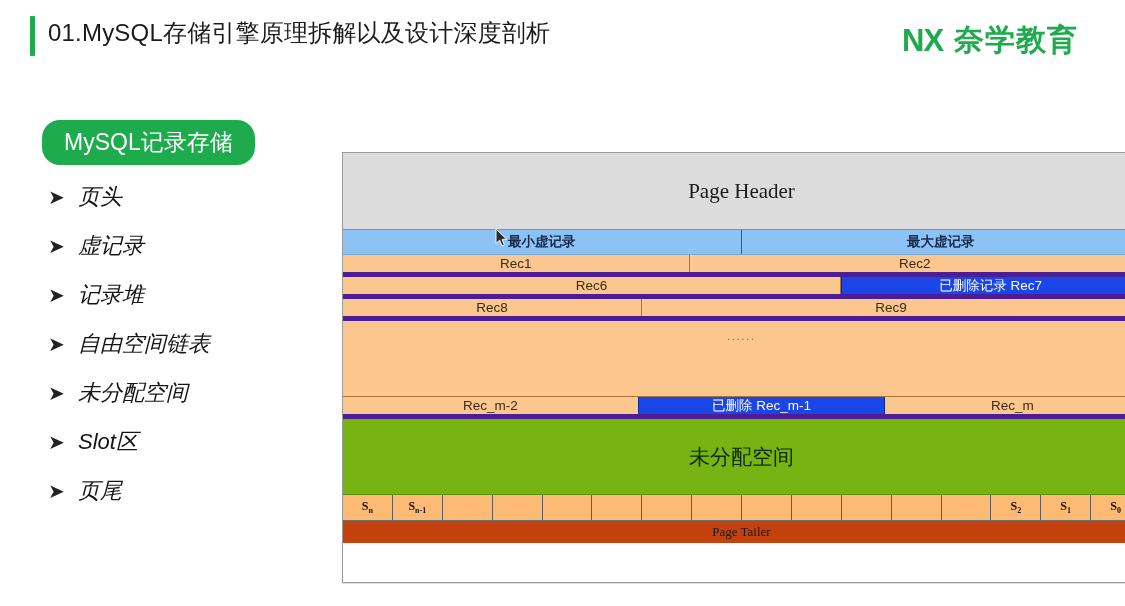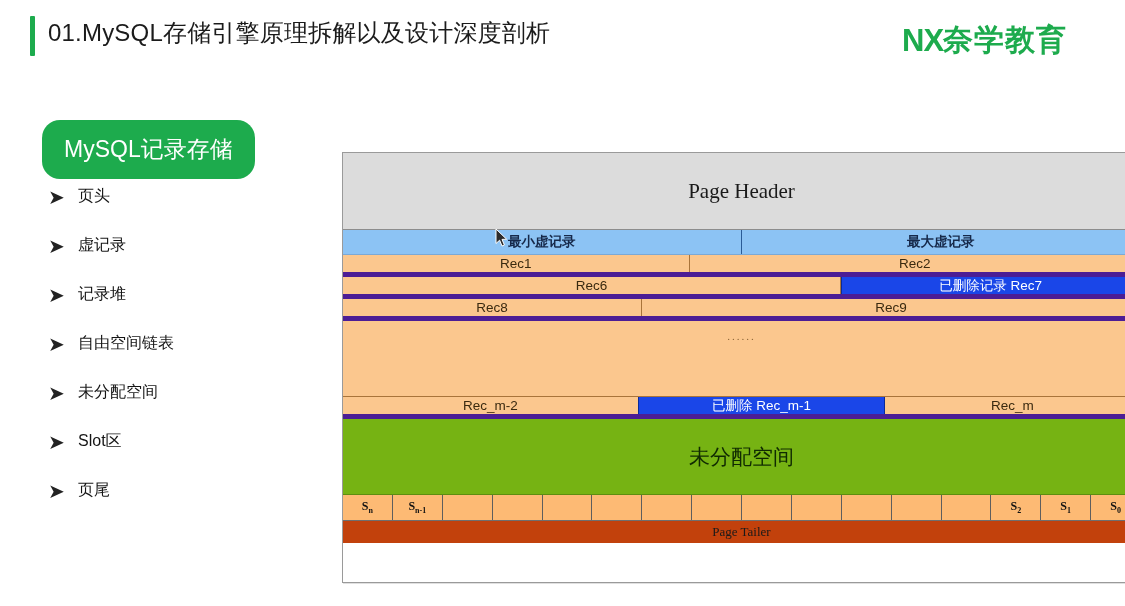--- a/index.html
+++ b/index.html
@@ -8,34 +8,34 @@
     background:#ffffff;
     font-family:"Liberation Sans","DejaVu Sans",sans-serif;
     overflow:hidden;position:relative;
   }
 
   
   #header{position:absolute;left:0;top:0;width:1125px;height:78px;}
   #title-bar{position:absolute;left:30px;top:16px;width:5px;height:40px;background:#1DAB4D;border-radius:1px;}
   #page-title{position:absolute;left:48px;top:17px;font-size:24px;color:#1b1b1b;white-space:nowrap;letter-spacing:.2px;}
 
-  #logo{position:absolute;left:902px;top:20px;display:flex;align-items:center;
+  #logo{position:absolute;left:902px;top:20px;display:flex;align-items:center;gap:11px;
         color:#1DAB4D;font-size:30px;font-weight:bold;white-space:nowrap;overflow:hidden;width:223px;}
   #logo-mark{font-size:31px;font-weight:bold;letter-spacing:-1px;}
   #logo-text{font-size:30px;font-weight:bold;letter-spacing:1px;}
 
   
-  #pill{position:absolute;left:42px;top:120px;height:35px;padding:12px 22px;
+  #pill{position:absolute;left:42px;top:120px;height:35px;padding:5px 22px;
         background:#1DAB4D;border-radius:18px;display:flex;align-items:center;justify-content:center;}
   #pill span{color:#fff;font-size:23px;white-space:nowrap;}
 
   #bullets{position:absolute;left:48px;top:172px;width:290px;}
   .bullet{display:flex;align-items:center;height:49px;}
   .arrow{width:30px;font-size:20px;color:#222;line-height:1;}
-  .btext{font-size:16px;color:#151515;white-space:nowrap;}
+  .btext{font-size:22px;color:#151515;white-space:nowrap;font-style:italic;}
 
   
   #diagram{position:absolute;left:342px;top:152px;width:799px;height:431px;
            border:1px solid #9a9a9a;background:#fff;box-sizing:border-box;
            box-shadow:1px 1px 0 rgba(0,0,0,.12);}
   .row{position:relative;width:100%;box-sizing:border-box;}
   .cell{position:absolute;top:0;height:100%;box-sizing:border-box;
         display:flex;align-items:center;justify-content:center;overflow:hidden;}
   .serif{font-family:"Liberation Serif","DejaVu Serif",serif;}
 

